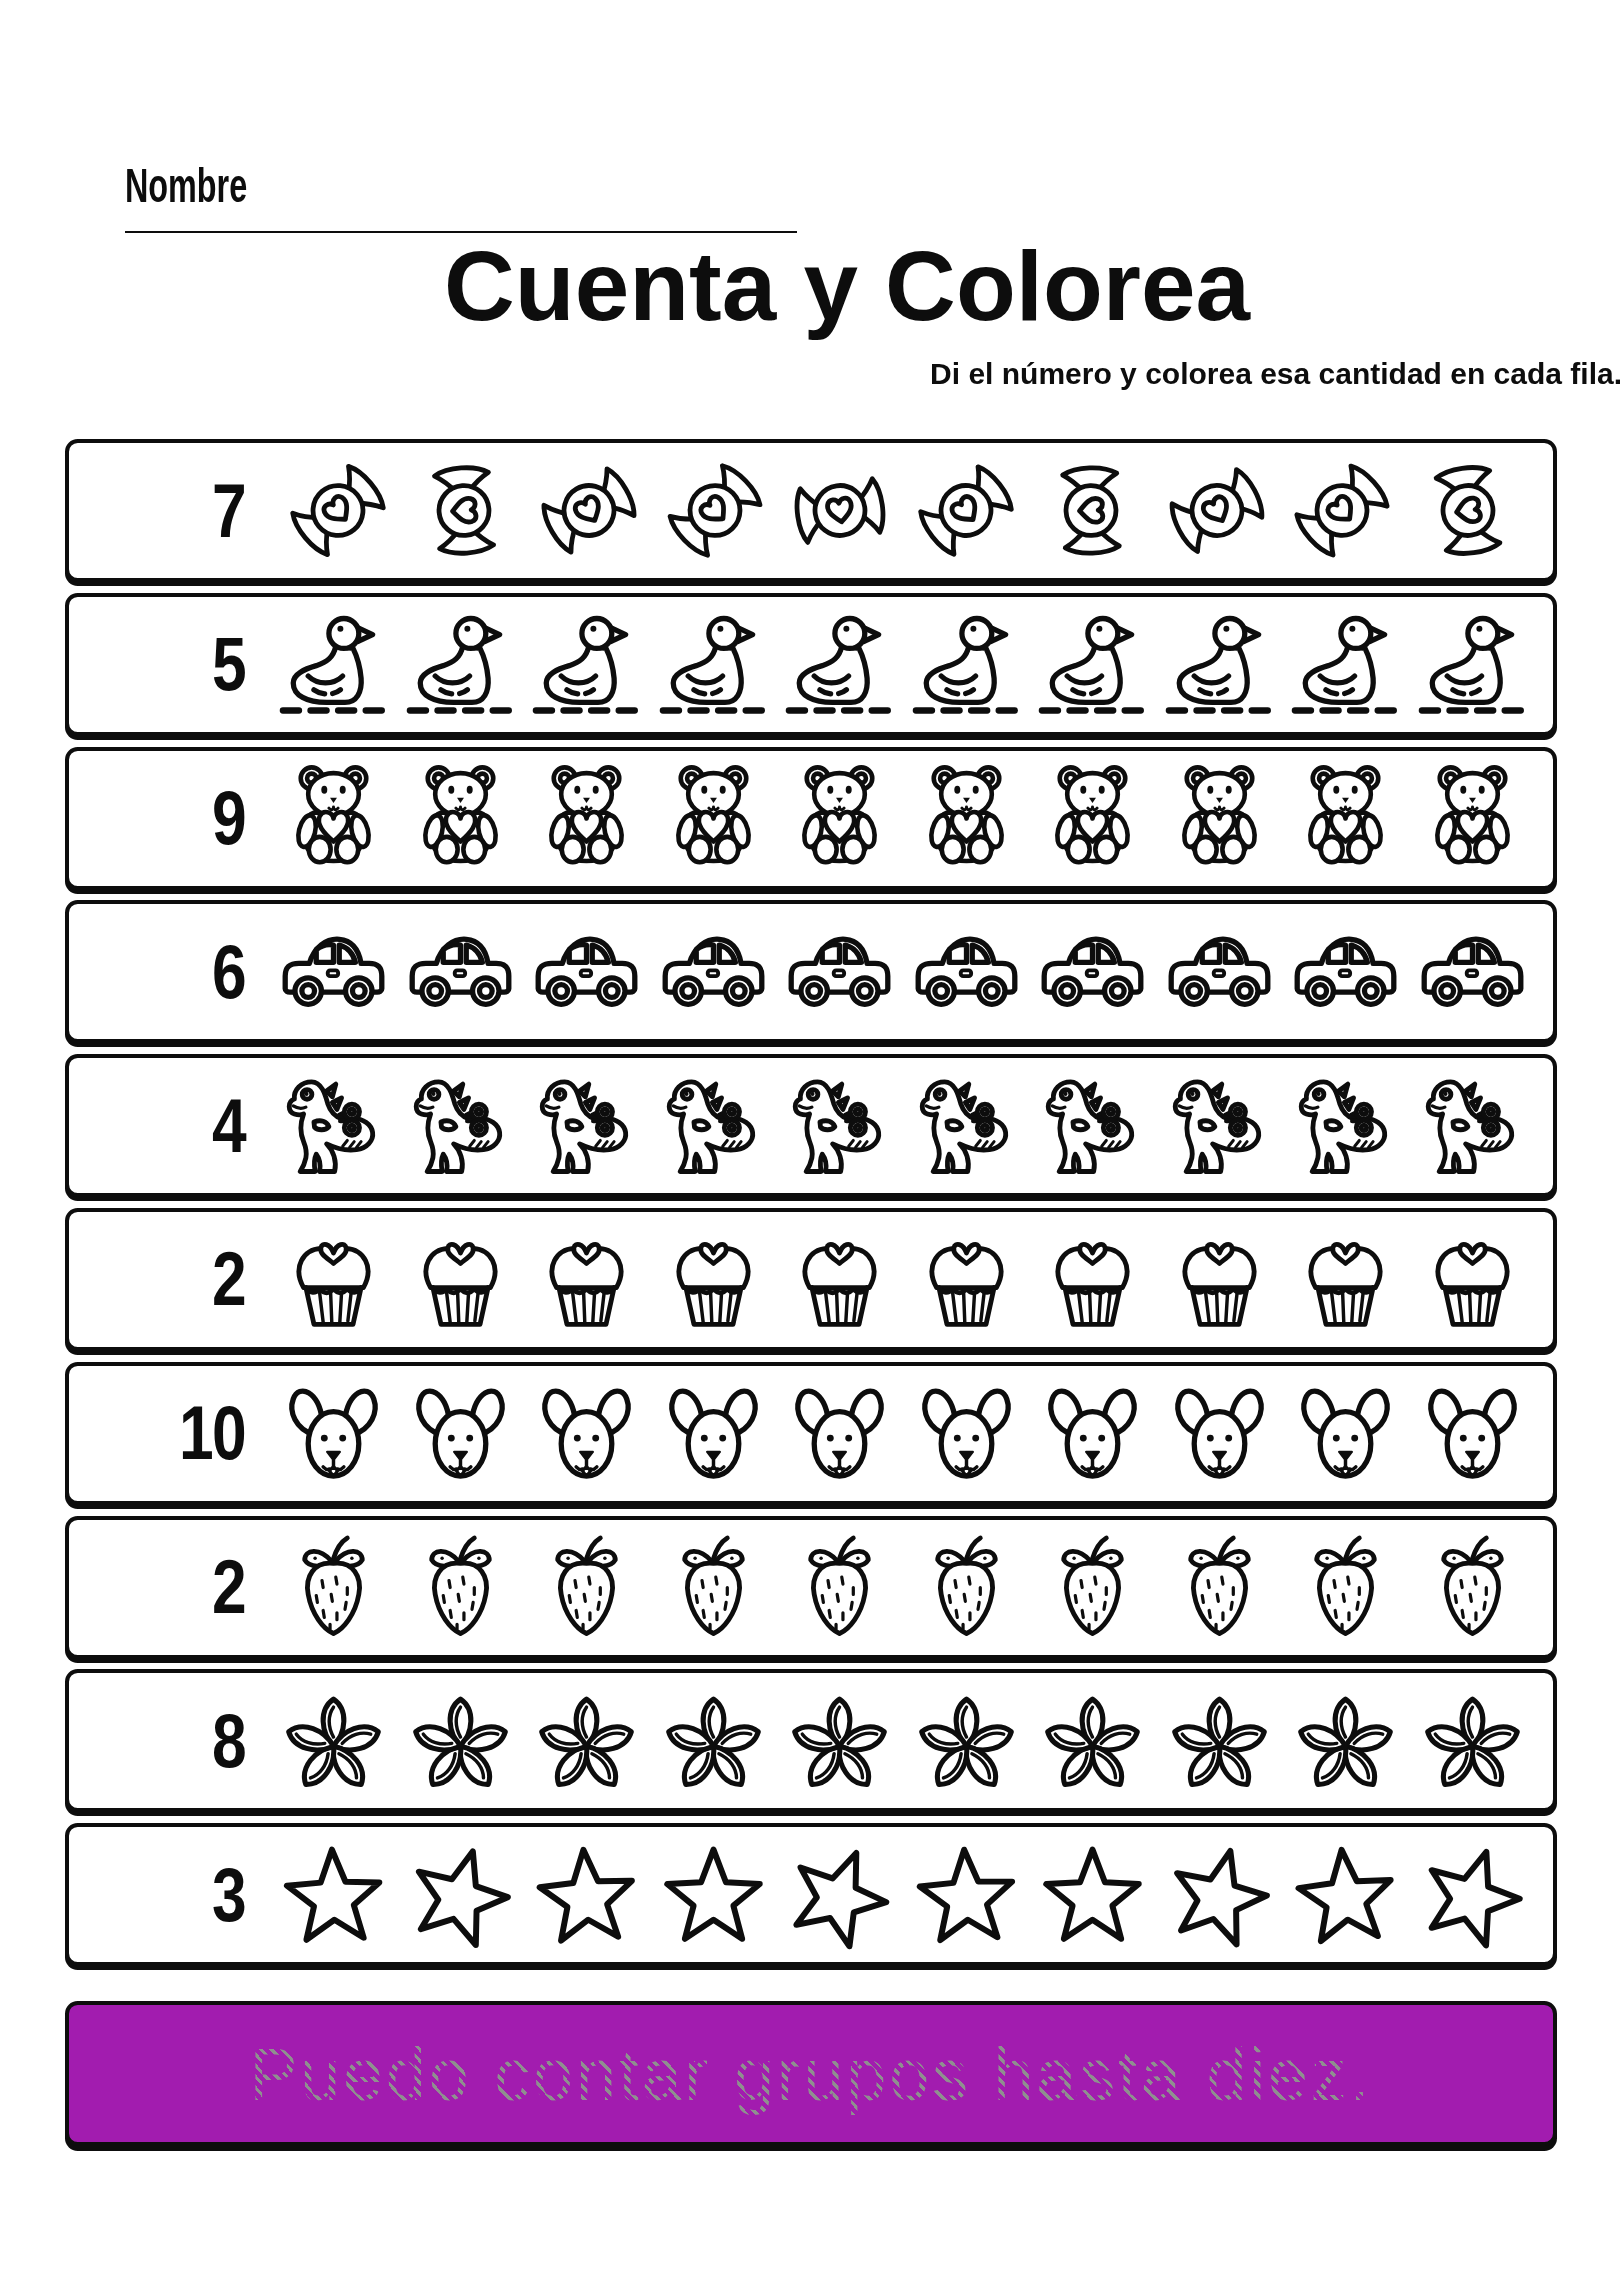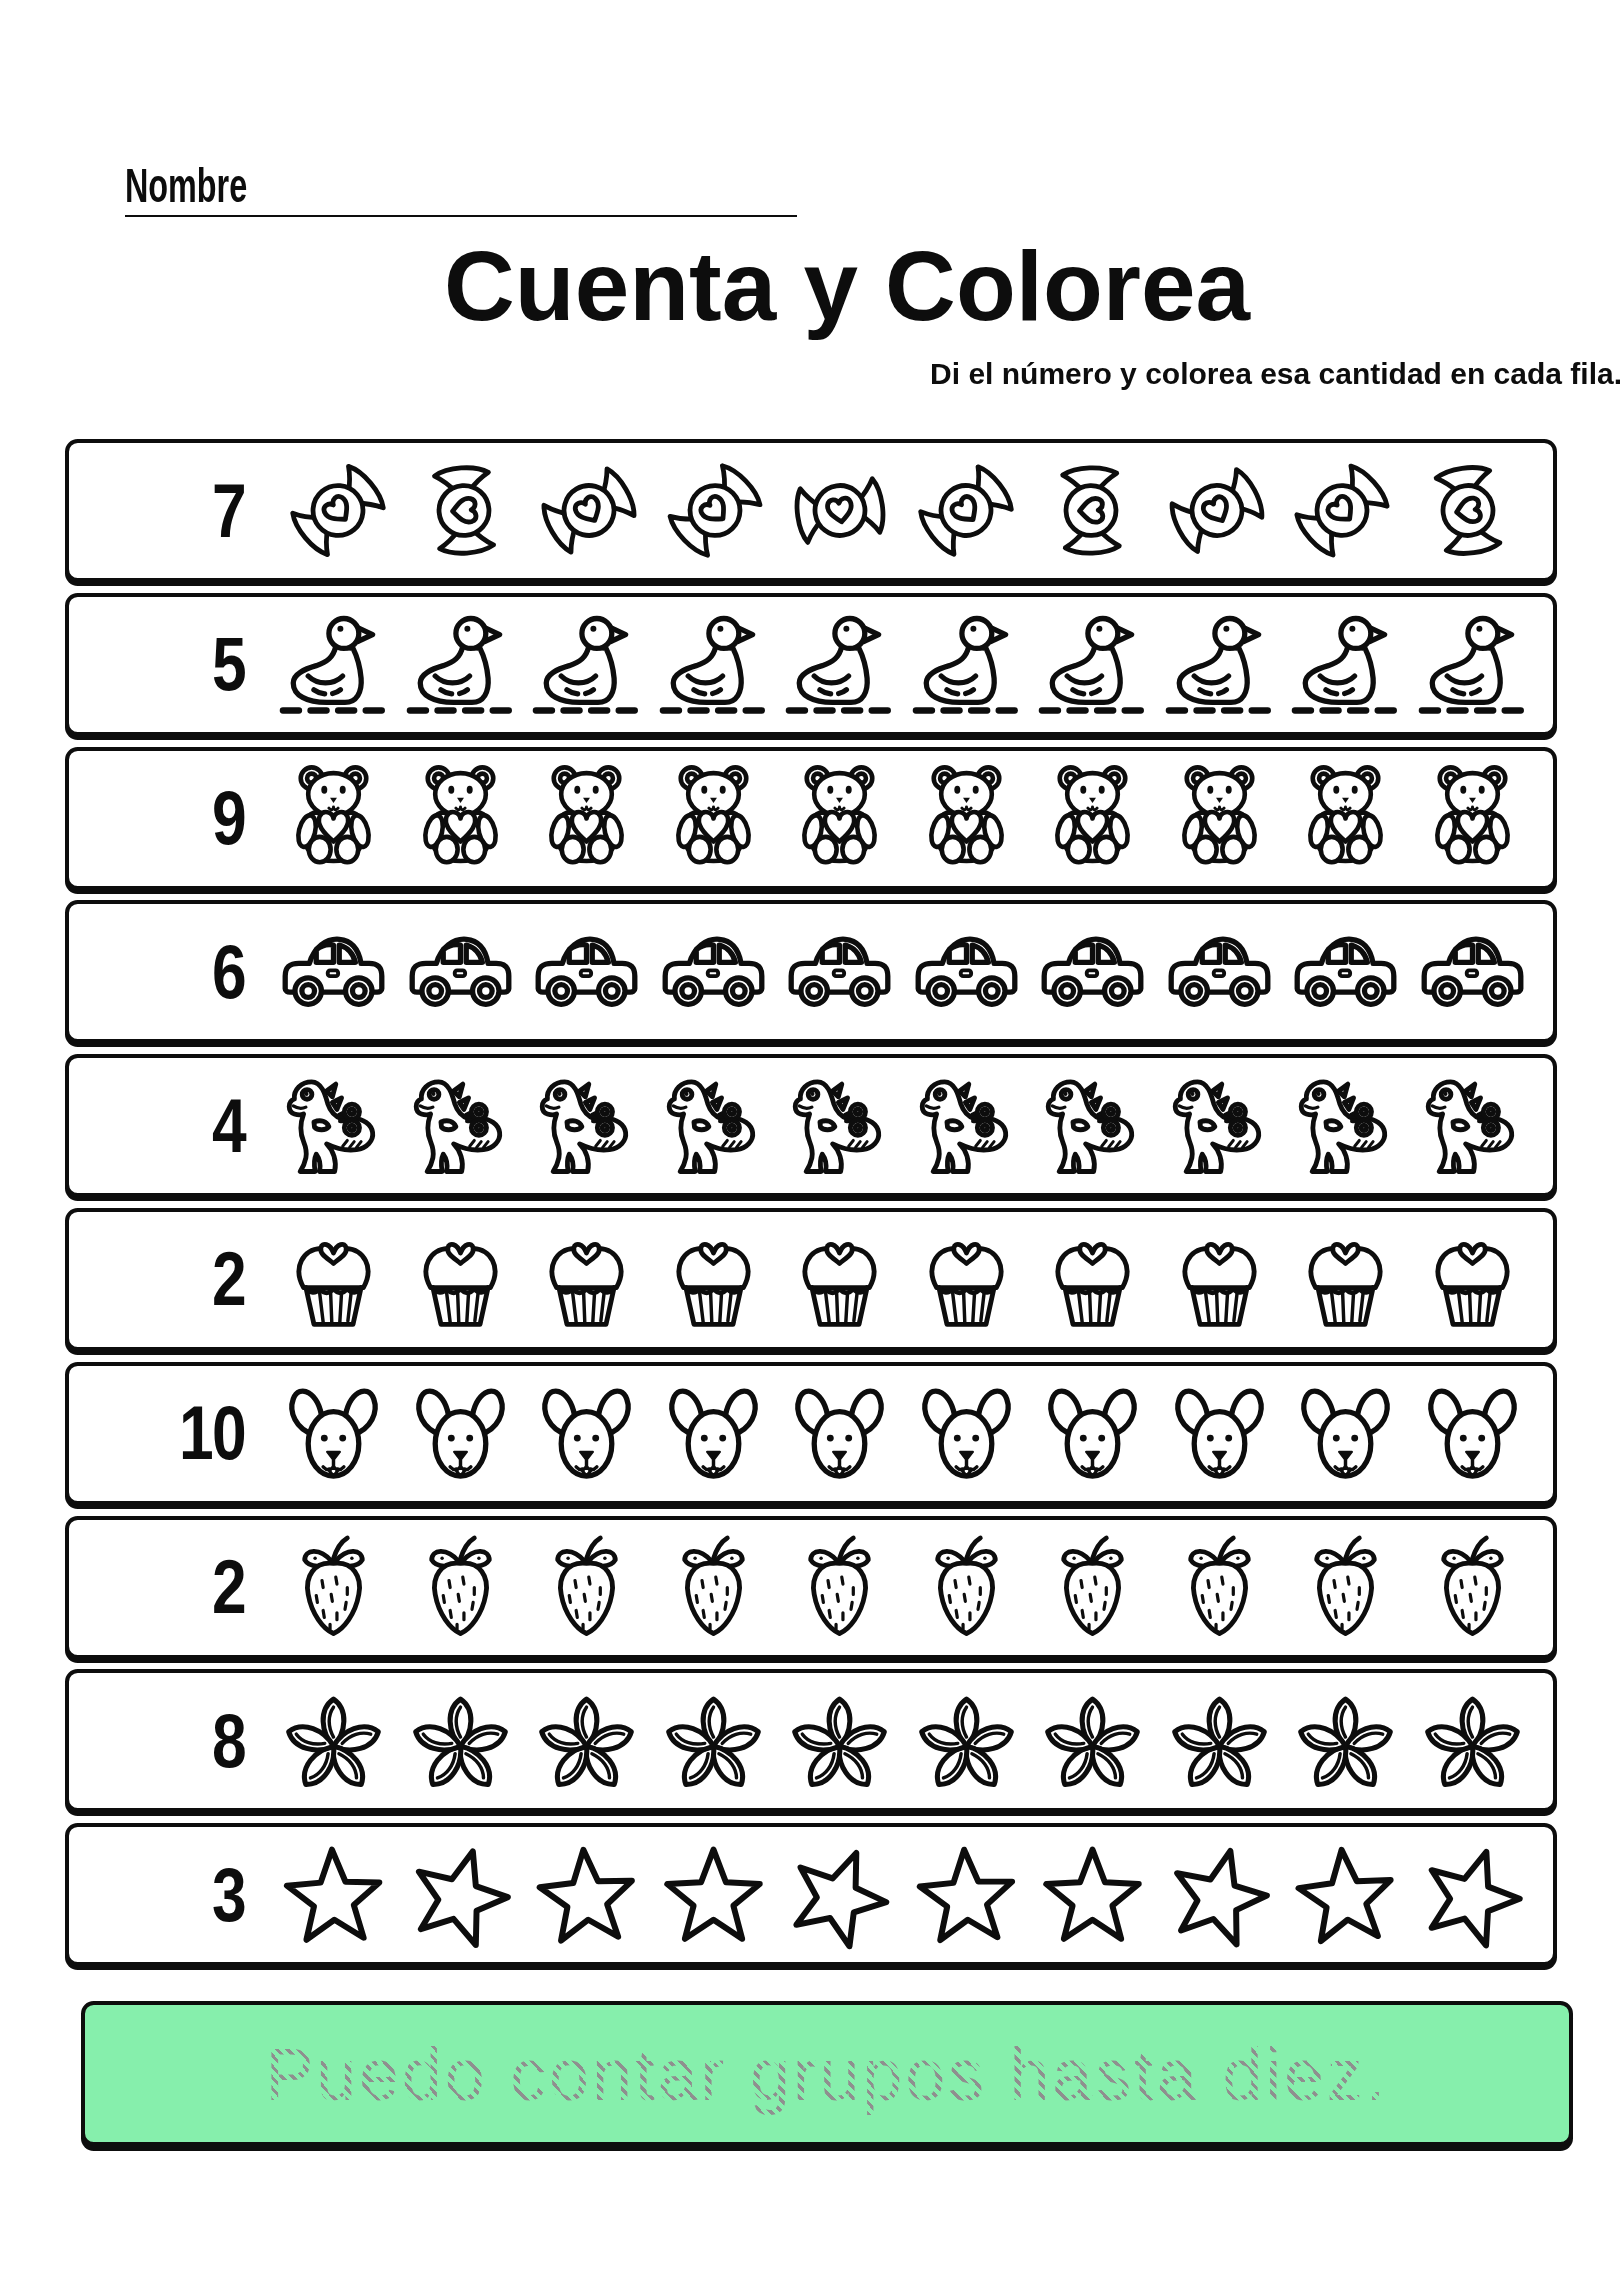--- a/index.html
+++ b/index.html
@@ -3,21 +3,21 @@
 <meta charset="utf-8">
 <style>
   html,body{margin:0;padding:0;background:#e8e8e8;}
   .page{
     position:relative; width:1622px; height:2294px; margin:0 auto;
     background:var(--paper,#ffffff); color:var(--ink,#0d0d0d);
     font-family:"Liberation Sans", sans-serif; overflow:hidden;
   }
   
   .name-block{position:absolute; left:125px; top:157px; width:672px;
-    border-bottom:2.9px solid var(--ink); padding-bottom:2px;text-decoration:underline;}
+    border-bottom:2.9px solid var(--ink); padding-bottom:18px;text-decoration:underline;}
   .name-label{display:inline-block; font-size:49px; font-weight:700;
     transform:scaleX(.66); transform-origin:left bottom; letter-spacing:0;}
   .name-line{position:absolute; left:0; right:0; bottom:-2.9px; height:39px;}
   .title{position:absolute; top:237px; left:0; width:100%; margin:0;
     text-align:center; font-size:98px; font-weight:700; letter-spacing:0px; line-height:1;padding-left:36px;}
   .subtitle{position:absolute; top:357px; left:0; width:100%; margin:0;
     text-align:right; font-size:30px; font-weight:700;}
   
   .rows{position:absolute; top:439px; left:65px; width:1492px;
     display:flex; flex-direction:column; gap:10.8px;}
@@ -46,22 +46,22 @@
   .row[data-icon="star-icon"] .icon:nth-child(2){transform:rotate(16deg)}
   .row[data-icon="star-icon"] .icon:nth-child(3){transform:rotate(-4deg)}
   .row[data-icon="star-icon"] .icon:nth-child(5){transform:rotate(22deg)}
   .row[data-icon="star-icon"] .icon:nth-child(6){transform:rotate(-3deg)}
   .row[data-icon="star-icon"] .icon:nth-child(8){transform:rotate(14deg)}
   .row[data-icon="star-icon"] .icon:nth-child(9){transform:rotate(-5deg)}
   .row[data-icon="star-icon"] .icon:nth-child(10){transform:rotate(18deg)}
   
   .footer-box{position:absolute; top:2001px; left:65px; width:1492px; height:145px;
     box-sizing:border-box; border:4.9px solid var(--ink); border-radius:12.7px;
-    box-shadow:0 4.9px 0 var(--ink); background:#86efac;
-    display:flex; align-items:center; justify-content:center;margin-left:16px;}
+    box-shadow:0 4.9px 0 var(--ink); background:#a21caf;
+    display:flex; align-items:center; justify-content:center;}
   .trace{font-size:75px; letter-spacing:2.9px; color:var(--trace,#8f8f8f);
     transform:scaleX(.96); white-space:nowrap;}
   @supports ((-webkit-background-clip:text) or (background-clip:text)){
     .trace{
       color:transparent;
       background-image:repeating-linear-gradient(45deg, var(--trace,#8f8f8f) 0 3.4px, rgba(255,255,255,0) 3.4px 7.8px);
       -webkit-background-clip:text; background-clip:text;
     }
   }
   .hidden-defs{position:absolute; width:0; height:0; overflow:hidden;}

